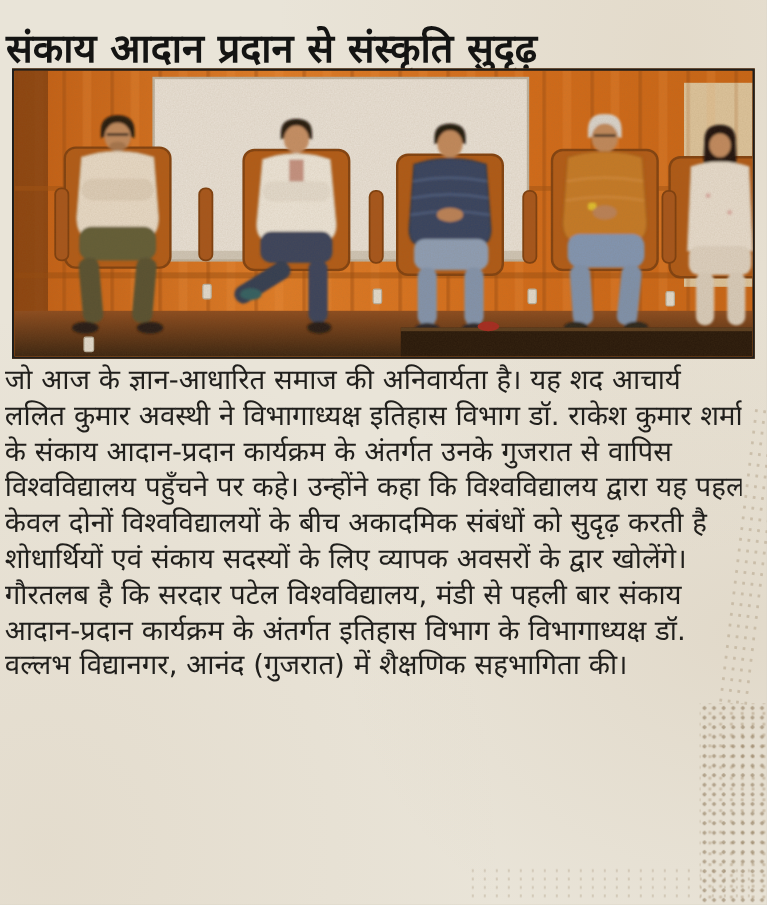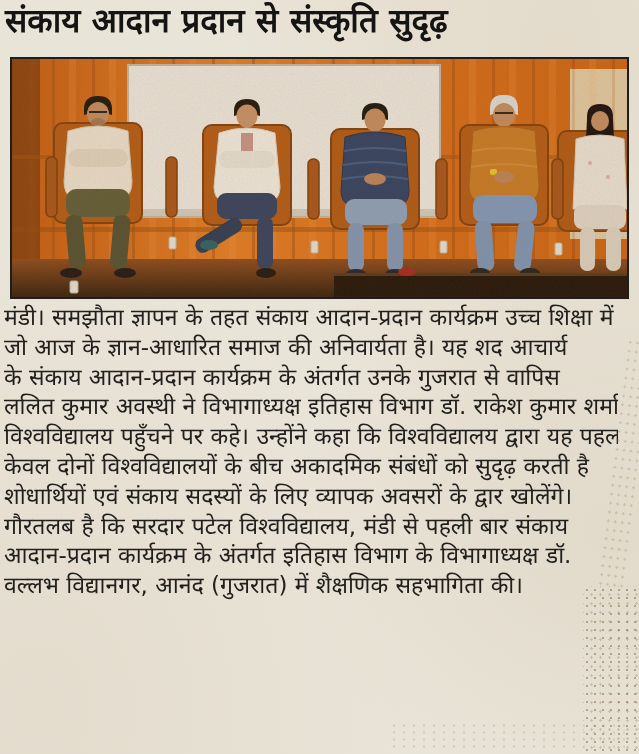--- a/index.html
+++ b/index.html
@@ -6,21 +6,21 @@
   .clipping{
     position:relative;width:639px;height:754px;overflow:hidden;
     background:
       radial-gradient(ellipse at 88% 6%, rgba(190,160,120,.14), transparent 42%),
       radial-gradient(ellipse at 6% 94%, rgba(180,150,110,.10), transparent 45%),
       radial-gradient(ellipse at 96% 70%, rgba(170,140,100,.12), transparent 38%),
       #e9e4d8;
     font-family:"DejaVu Sans","Liberation Sans",sans-serif;
   }
   .headline{
-    position:absolute;left:5px;top:0;width:620px;
+    position:absolute;left:5px;top:20px;width:620px;
     font-size:33px;font-weight:bold;color:#141413;line-height:42px;
     letter-spacing:0px;
   }
   .photo-frame{
     position:absolute;left:10px;top:57px;width:615px;height:238px;
     border:2px solid #1f1e1c;background:#c96518;box-sizing:content-box;
   }
   .photo-frame svg{display:block;}
   .body-text{
     position:absolute;left:4px;top:303px;width:614px;
@@ -204,24 +204,23 @@
         <rect x="322" y="214" width="293" height="3" fill="#6a4a28" opacity="0.7"></rect>
         <ellipse cx="395" cy="213" rx="9" ry="4" fill="#a32620"></ellipse>
       </g>
 
       <rect x="0" y="0" width="615" height="238" fill="#d97a20" opacity="0.05"></rect>
       <rect x="0" y="0" width="615" height="238" filter="url(#noiseF)"></rect>
     </svg>
   </div>
 
   <div class="body-text">
-    <div class="body-line">मंडी। समझौता ज्ञापन के तहत संकाय आदान-प्रदान कार्यक्रम उच्च शिक्षा में</div>
     <div class="body-line">जो आज के ज्ञान-आधारित समाज की अनिवार्यता है। यह शद आचार्य</div>
+    <div class="body-line">ललित कुमार अवस्थी ने विभागाध्यक्ष इतिहास विभाग डॉ. राकेश कुमार शर्मा</div>
     <div class="body-line">के संकाय आदान-प्रदान कार्यक्रम के अंतर्गत उनके गुजरात से वापिस</div>
-    <div class="body-line">ललित कुमार अवस्थी ने विभागाध्यक्ष इतिहास विभाग डॉ. राकेश कुमार शर्मा</div>
     <div class="body-line">विश्वविद्यालय पहुँचने पर कहे। उन्होंने कहा कि विश्वविद्यालय द्वारा यह पहल न</div>
     <div class="body-line">केवल दोनों विश्वविद्यालयों के बीच अकादमिक संबंधों को सुदृढ़ करती है</div>
     <div class="body-line">शोधार्थियों एवं संकाय सदस्यों के लिए व्यापक अवसरों के द्वार खोलेंगे।</div>
     <div class="body-line">गौरतलब है कि सरदार पटेल विश्वविद्यालय, मंडी से पहली बार संकाय</div>
     <div class="body-line">आदान-प्रदान कार्यक्रम के अंतर्गत इतिहास विभाग के विभागाध्यक्ष डॉ.</div>
     <div class="body-line">वल्लभ विद्यानगर, आनंद (गुजरात) में शैक्षणिक सहभागिता की।</div>
   </div>
 
   <div class="dots1"></div>
   <div class="dots2"></div>

